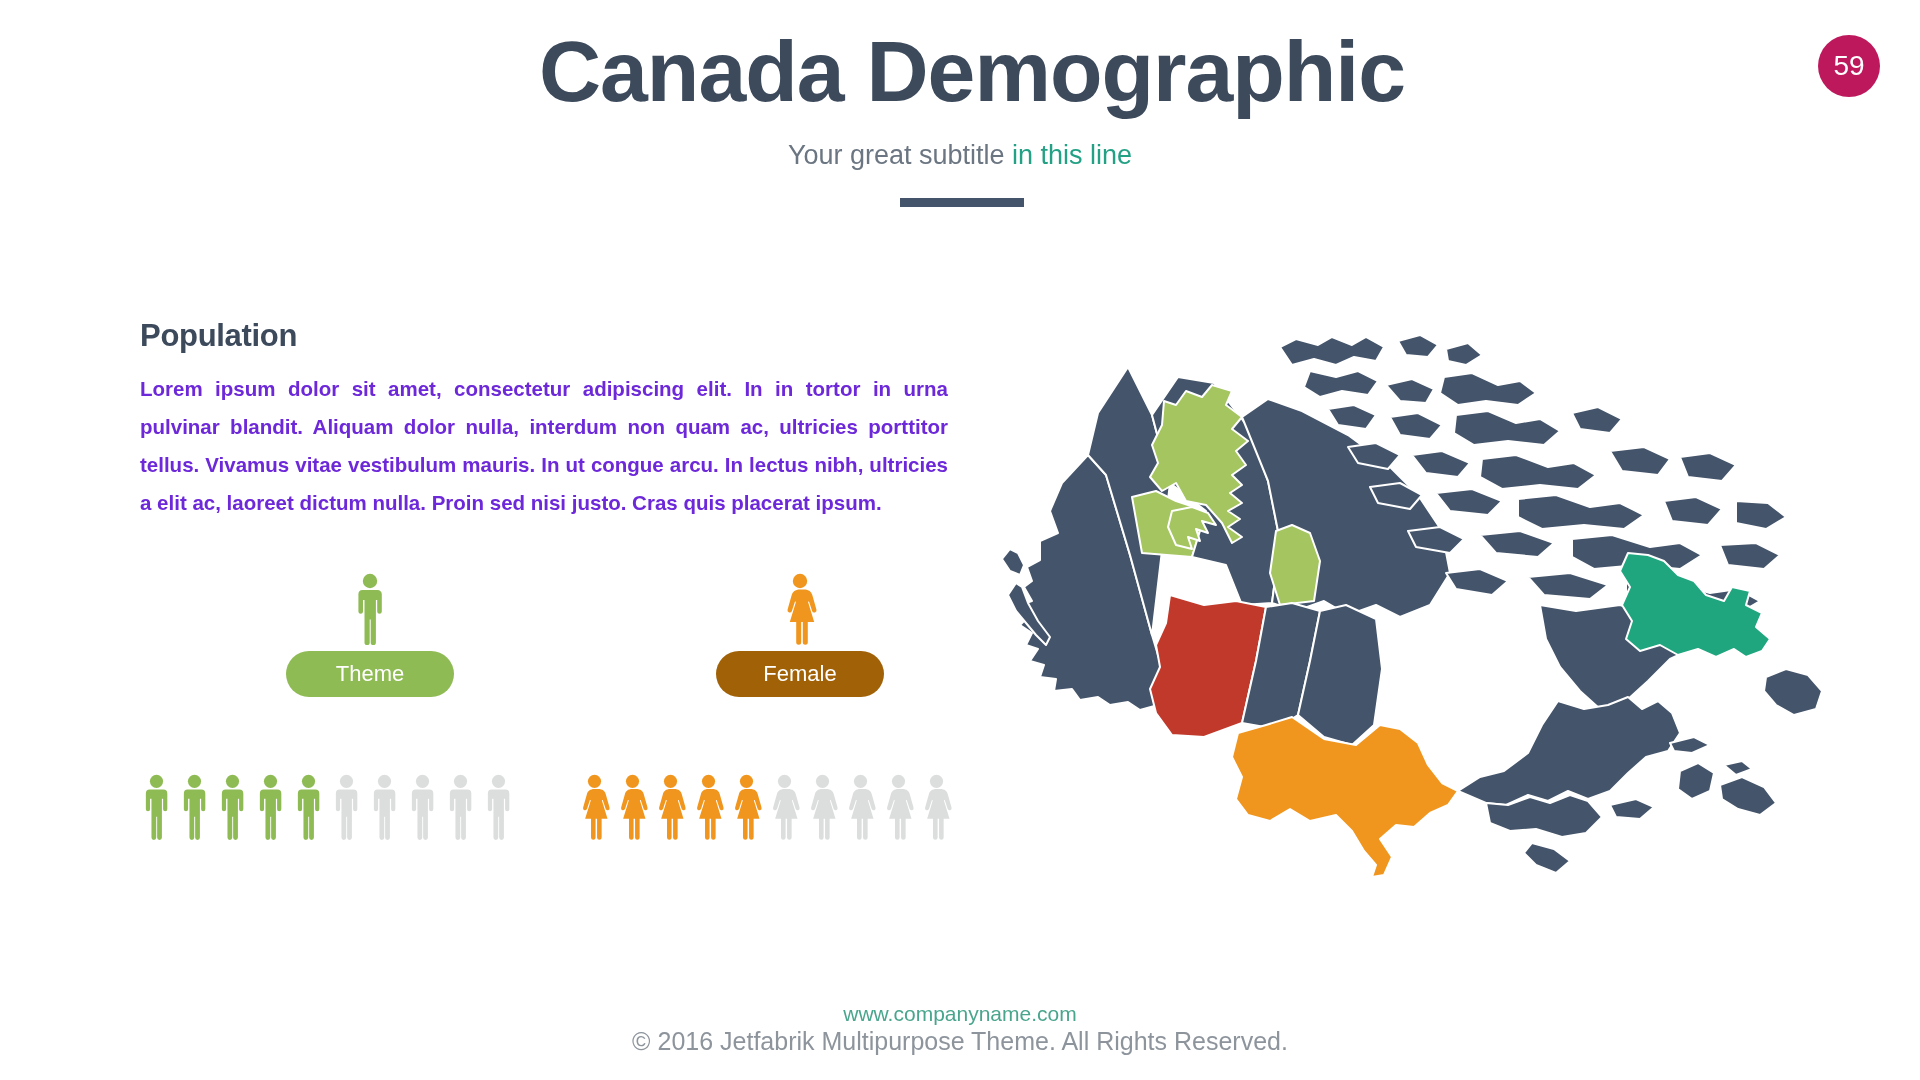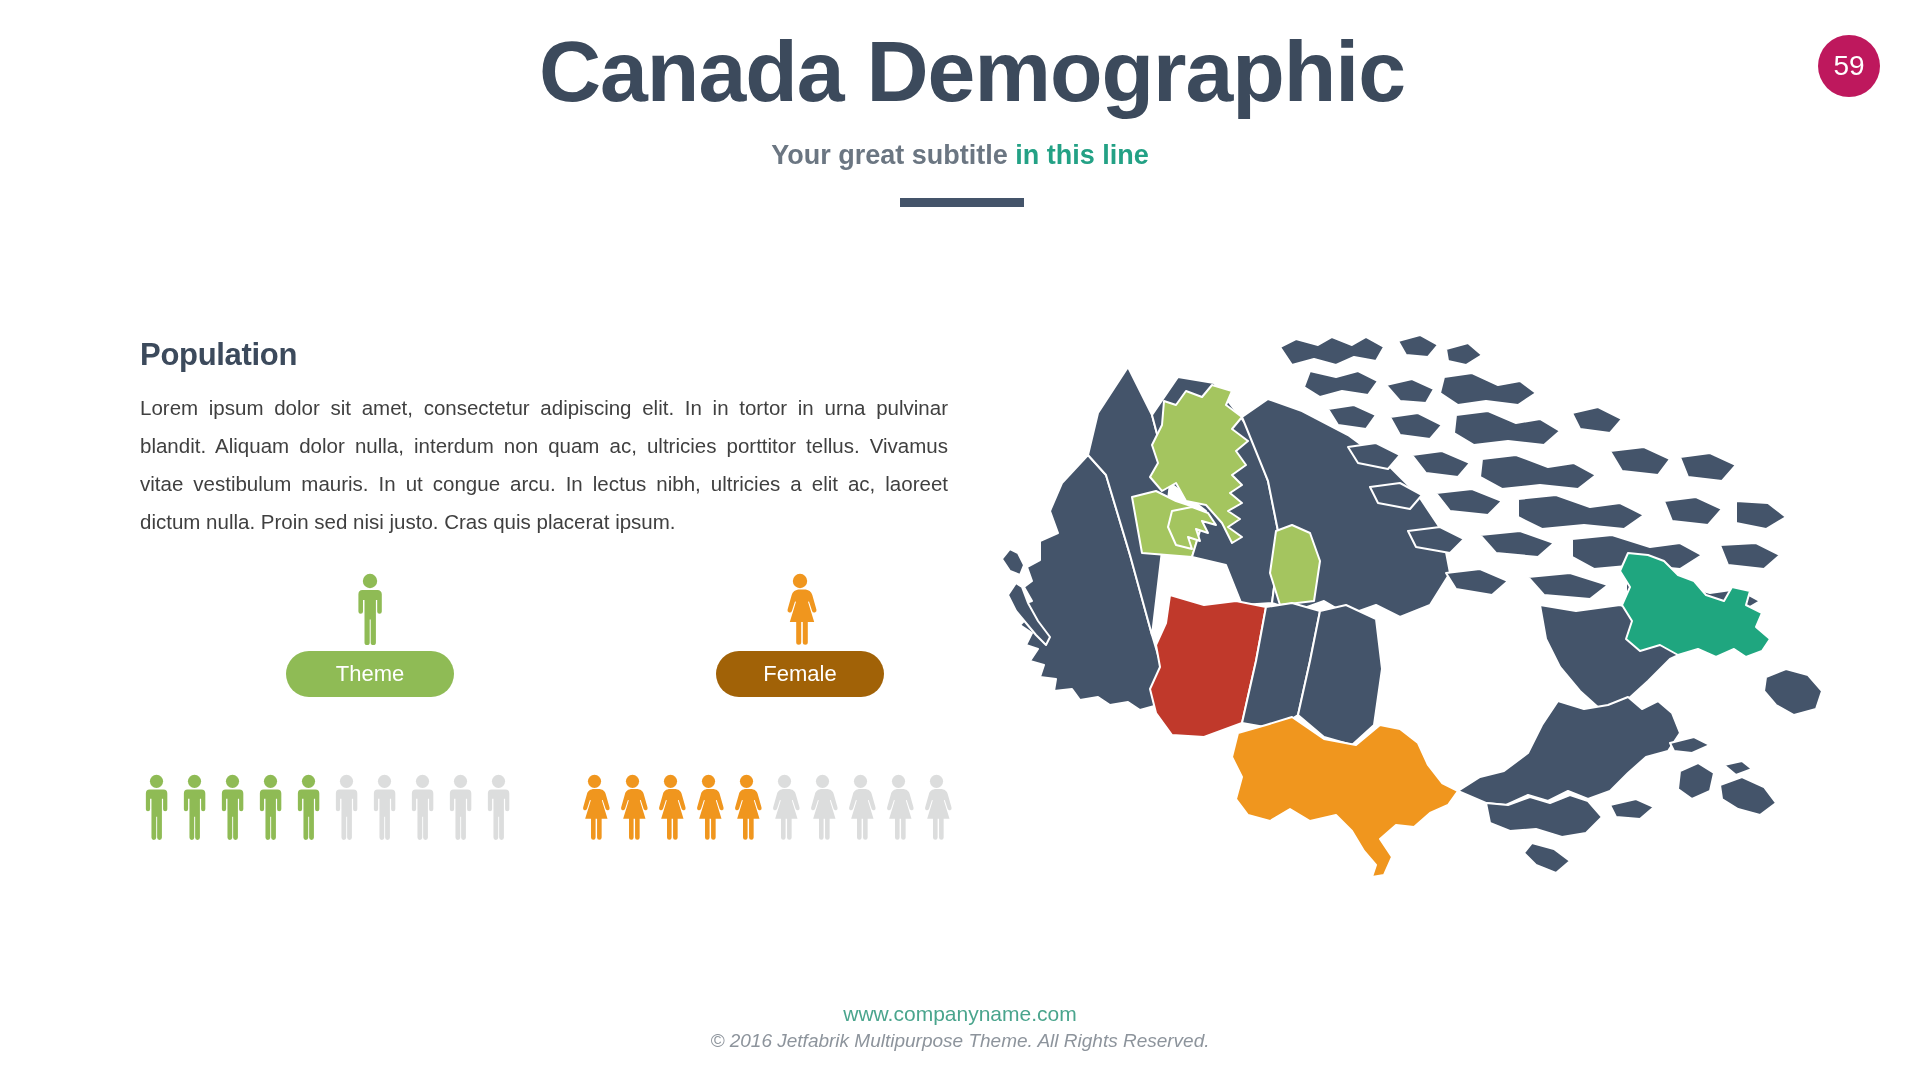--- a/index.html
+++ b/index.html
@@ -16,43 +16,43 @@
   .title {
     position: absolute; top: 26px; left: 12px; width: 1920px;
     text-align: center;
     font-size: 86px; font-weight: bold; letter-spacing: -1px;
     color: #3c4a5c; line-height: 1.05;
     white-space: nowrap;
   }
   .subtitle {
     position: absolute; top: 140px; left: 0; width: 1920px;
     text-align: center;
-    font-size: 27px; font-weight: 700; color: #6b7682;
+    font-size: 27px; font-weight: 400; color: #6b7682;
   }
   .subtitle .accent { color: #23a185; }
   .title-rule {
     position: absolute; top: 198px; left: 900px;
     width: 124px; height: 9px; background: #44546a;
   }
   .page-badge {
     position: absolute; top: 35px; left: 1818px;
     width: 62px; height: 62px; border-radius: 50%;
     background: #be185d; color: #fff;
     font-size: 28px; font-weight: 400;
     display: flex; align-items: center; justify-content: center;
   }
 
   
-  .panel { position: absolute; left: 140px; top: 318px; width: 810px; margin-top: 19px; }
+  .panel { position: absolute; left: 140px; top: 318px; width: 810px; }
   .panel-title {
     font-size: 31px; font-weight: bold; color: #3c4a5c;
     letter-spacing: -0.3px; margin-bottom: 16px;
   }
   .panel-body {
-    font-size: 20.5px; font-weight: 400; color: #404040;
+    font-size: 20.5px; font-weight: 700; color: #6d28d9;
     line-height: 38px; text-align: justify; width: 808px;
   }
 
   
   .gender-row { position: absolute; left: 140px; top: 570px; width: 830px; height: 140px; }
   .gender-block { position: absolute; width: 230px; text-align: center; }
   .gender-block.male   { left: 115px; }
   .gender-block.female { left: 545px; }
   .gender-icon { height: 75px; display: flex; align-items: flex-end; justify-content: center; }
   .pill {
@@ -69,21 +69,21 @@
   .picto-row.female { left: 578px; top: 760px; }
   .picto-row svg { display: block; margin-right: 5px; }
 
   
   .map { position: absolute; left: 980px; top: 305px; width: 880px; height: 580px; }
   .map svg { width: 100%; height: 100%; display: block; }
 
   
   .footer { position: absolute; left: 0; top: 1000px; width: 1920px; text-align: center; }
   .footer-url { font-size: 21px; font-weight: 300; color: #4aa58d; line-height: 28px; }
-  .footer-copy { font-size: 19px; font-weight: 300; color: #8d949c; line-height: 26px; font-style: italic; }
+  .footer-copy { font-size: 25px; font-weight: 300; color: #8d949c; line-height: 26px; }
 </style>
 </head>
 <body>
 
 <div class="slide">
 
   <div class="title">Canada Demographic</div>
 
   <div class="subtitle"><span>Your great subtitle </span><span class="accent">in this line</span></div>
 

